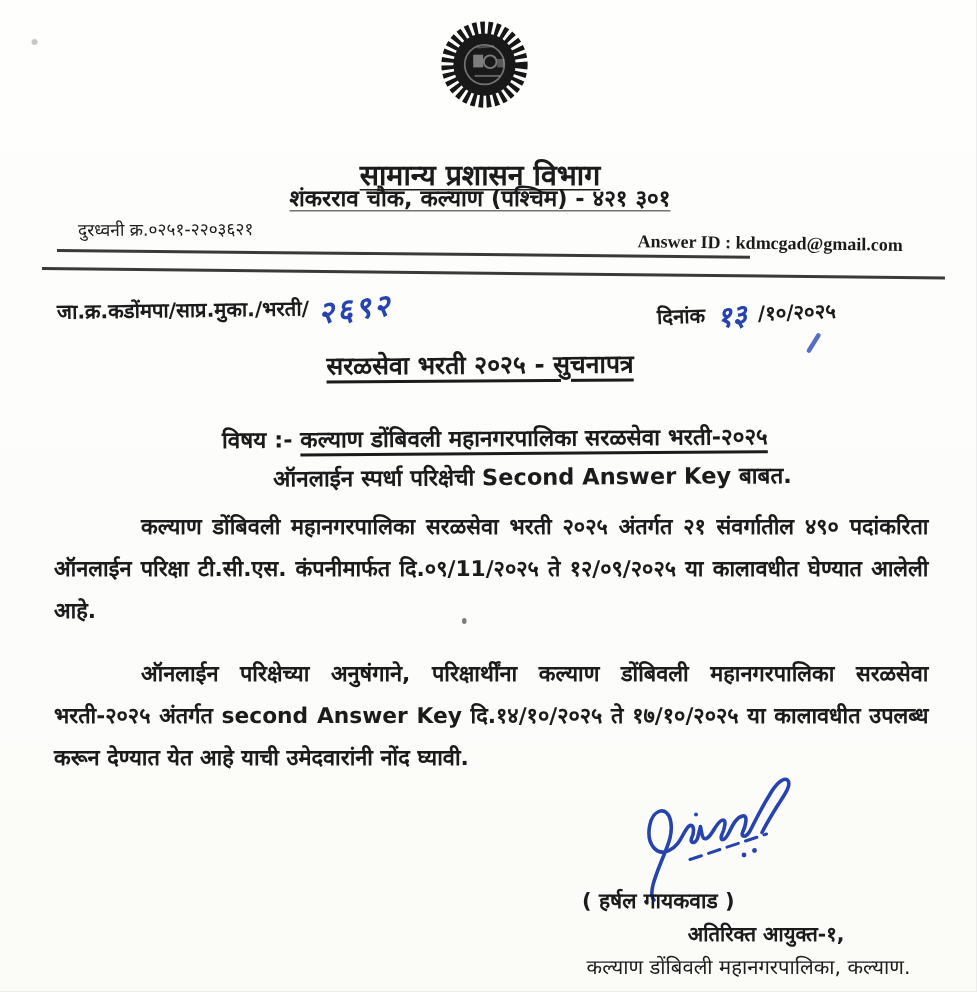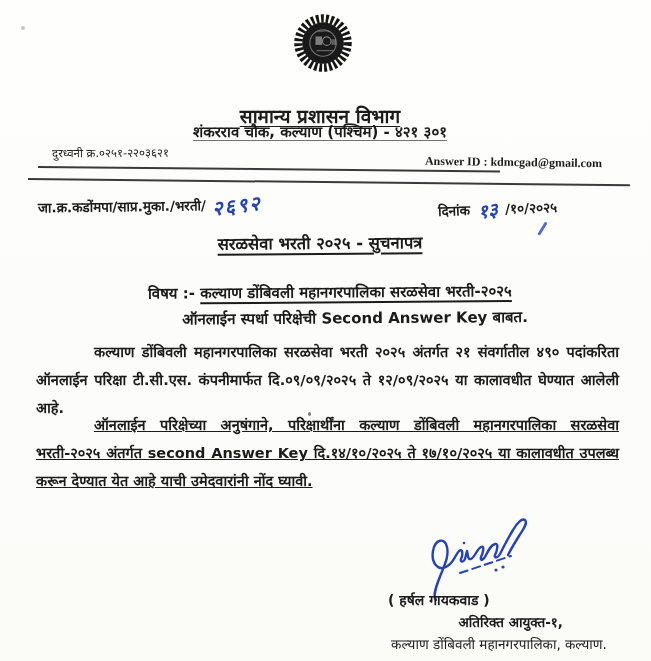--- a/index.html
+++ b/index.html
@@ -47,21 +47,21 @@
     transform:rotate(-.4deg);
   }
   .subject{left:148px;top:281px;font-size:15px;font-weight:bold;width:470px;transform:rotate(-.4deg);}
   .subject .u{text-decoration:underline;text-decoration-thickness:1.5px;text-underline-offset:3.5px;}
   .subject-line2{margin-left:34px;margin-top:6px;}
   .para{
     left:36px;width:583px;font-size:14.5px;font-weight:bold;line-height:28px;
     text-align:justify;text-indent:58px;
   }
   .para1{top:338px;}
-  .para2{top:411px;text-decoration:underline;}
+  .para2{top:436px;}
   .sig-svg{left:414px;top:510px;}
   .sig-name{left:388px;top:590px;width:175px;text-align:left;font-size:14px;font-weight:bold;}
   .sig-desig{left:383px;top:613px;width:180px;text-align:right;font-size:13.5px;font-weight:bold;}
   .sig-org{left:366px;top:635px;width:266px;text-align:center;font-size:13.5px;font-weight:normal;}
   .speck{background:#9a9a9a;border-radius:50%;opacity:.55;}
   .speck1{left:21px;top:26px;width:4px;height:4px;}
   .speck2{left:308px;top:412px;width:3px;height:4px;background:#444;opacity:.7;}
   .blue-tick{left:541px;top:221px;width:2.5px;height:15px;background:#3a55c0;
     transform:rotate(32deg);opacity:.85;border-radius:2px;}
 </style>
@@ -107,21 +107,21 @@
   <div class="abs center-row doc-title">सरळसेवा भरती २०२५ - सुचनापत्र</div>
 
   <div class="abs subject">
     <div>
       <span>विषय :-</span>
       <span class="u">कल्याण डोंबिवली महानगरपालिका सरळसेवा भरती-२०२५</span>
     </div>
     <div class="subject-line2">ऑनलाईन स्पर्धा परिक्षेची Second Answer Key बाबत.</div>
   </div>
 
-  <div class="abs para para1">कल्याण डोंबिवली महानगरपालिका सरळसेवा भरती २०२५ अंतर्गत २१ संवर्गातील ४९० पदांकरिता ऑनलाईन परिक्षा टी.सी.एस. कंपनीमार्फत दि.०९/०९/२०२५ ते १२/०९/२०२५ या कालावधीत घेण्यात आलेली आहे.</div>
+  <div class="abs para para1">कल्याण डोंबिवली महानगरपालिका सरळसेवा भरती २०२५ अंतर्गत २१ संवर्गातील ४९० पदांकरिता ऑनलाईन परिक्षा टी.सी.एस. कंपनीमार्फत दि.०९/11/२०२५ ते १२/०९/२०२५ या कालावधीत घेण्यात आलेली आहे.</div>
   <div class="abs para para2">ऑनलाईन परिक्षेच्या अनुषंगाने, परिक्षार्थींना कल्याण डोंबिवली महानगरपालिका सरळसेवा भरती-२०२५ अंतर्गत second Answer Key दि.१४/१०/२०२५ ते १७/१०/२०२५ या कालावधीत उपलब्ध करून देण्यात येत आहे याची उमेदवारांनी नोंद घ्यावी.</div>
 
   <div class="abs sig-svg">
     <svg width="128" height="94" viewBox="0 0 128 94">
       <g fill="none" stroke="#2743ae" stroke-width="2.4" stroke-linecap="round" stroke-linejoin="round">
         <path d="M22 90
                  C18 86 23 74 27 64
                  C31 54 35 46 33 37
                  C31 27 21 29 19 41
                  C17 53 24 61 32 57

